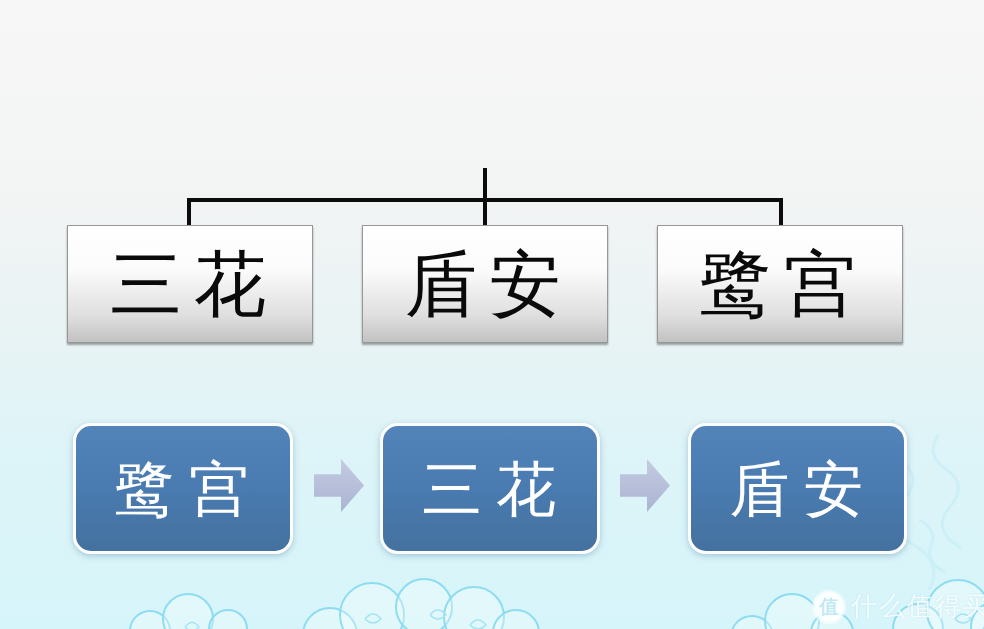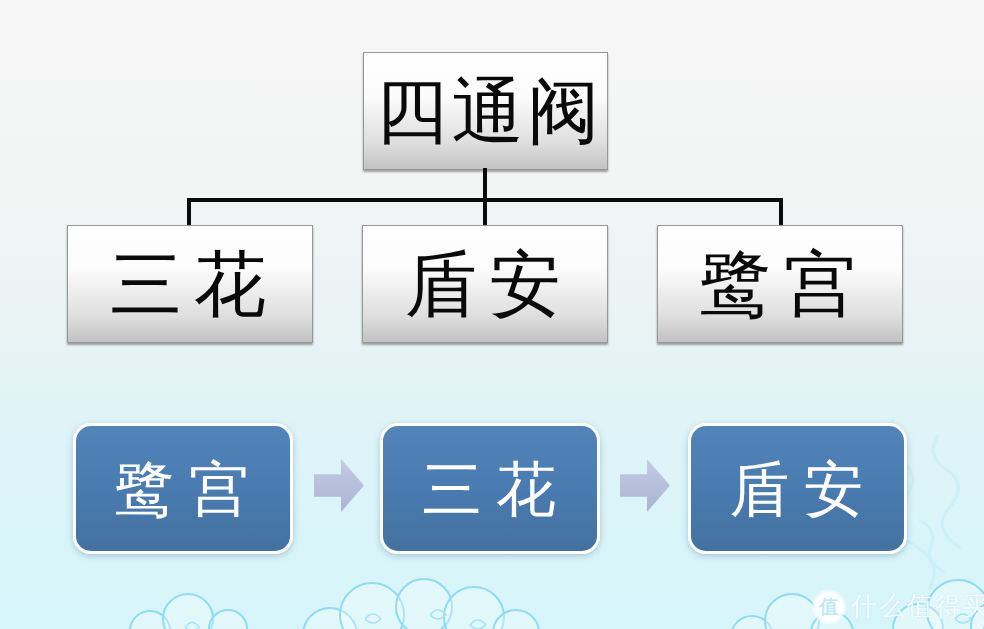--- a/index.html
+++ b/index.html
@@ -108,23 +108,20 @@
 
   <svg class="dragon" viewBox="0 0 300 200" fill="none">
     <g stroke="#a9e2f4" stroke-width="3" opacity="0.55">
       <path d="M210 20 q-20 25 5 40 q25 15 5 40 q-25 25 10 45 q30 18 15 45"></path>
       <path d="M255 35 q-15 20 8 35 q22 15 2 38 q-18 22 12 40"></path>
       <path d="M180 90 q15 10 8 28 q-8 18 12 30"></path>
       <path d="M235 120 q18 8 12 26 q-6 16 14 26"></path>
     </g>
   </svg>
 
-  <div class="org-box root" id="root-box">
-    <span class="lbl">四通阀</span>
-  </div>
 
   <div class="conn v" style="left:483px;top:168px;height:34px;"></div>
   <div class="conn h" style="left:187px;top:198px;width:596px;"></div>
   <div class="conn v" style="left:187px;top:198px;height:27px;"></div>
   <div class="conn v" style="left:483px;top:198px;height:27px;"></div>
   <div class="conn v" style="left:779px;top:198px;height:27px;"></div>
 
   <div class="org-box child" id="child-0">
     <span class="lbl">三花</span>
   </div>

